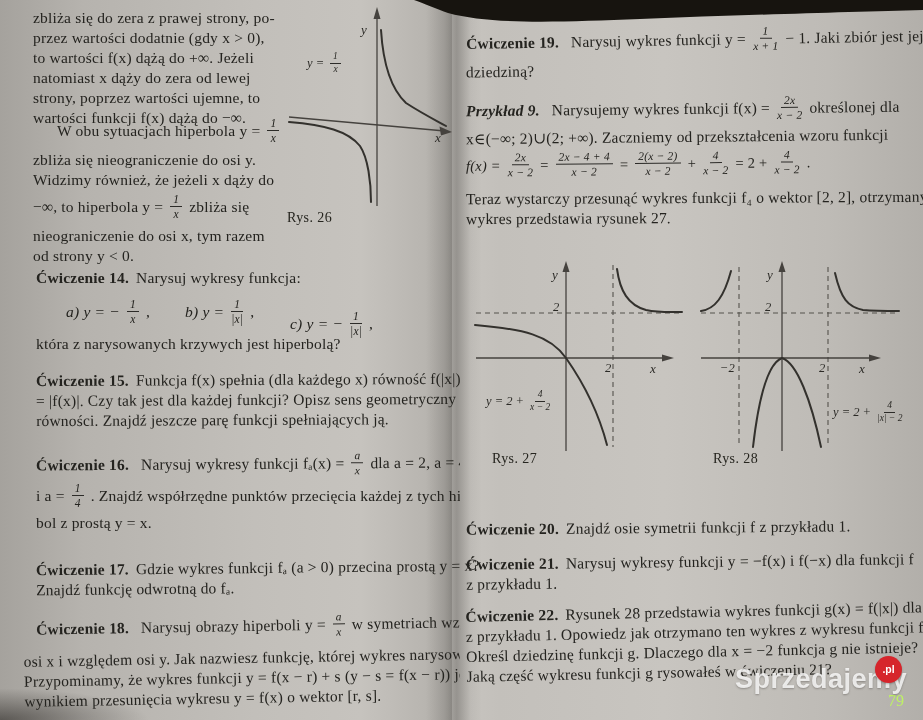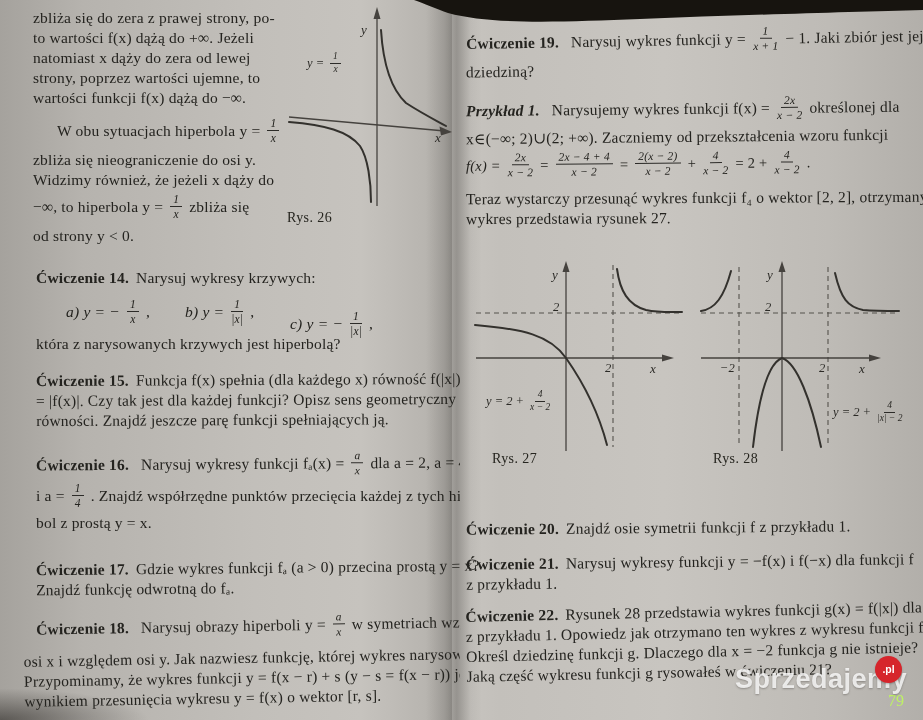--- a/index.html
+++ b/index.html
@@ -54,20 +54,21 @@
   <div class="page page-left"></div>
   <div class="page page-right"></div>
   <div class="gutter"></div>
   <svg class="topband" width="923" height="32">
     <path d="M 414 0 L 923 0 L 923 10 C 850 12 740 15 640 19 C 560 22 492 25 448 13 C 437 9 423 3 414 0 Z" fill="#17140f"></path>
   </svg>
   <div class="corner"></div>
 
   <div class="t" style="left:33px;top:8px;">
     <div>zbliża się do zera z prawej strony, po-</div>
+    <div>przez wartości dodatnie (gdy x &gt; 0),</div>
     <div>to wartości f(x) dążą do +∞. Jeżeli</div>
     <div>natomiast x dąży do zera od lewej</div>
     <div>strony, poprzez wartości ujemne, to</div>
     <div>wartości funkcji f(x) dążą do −∞.</div>
   </div>
 
   <div class="t row" style="left:33px;top:117px;margin-left:24px;">
     <span>W obu sytuacjach hiperbola  y =</span>
     <span class="frac">
         <span class="num">1</span>
@@ -80,20 +81,21 @@
   </div>
   <div class="t row" style="left:33px;top:193px;">
     <span>−∞, to hiperbola  y =</span>
     <span class="frac">
         <span class="num">1</span>
         <span class="den">x</span>
       </span>
     <span>zbliża się</span>
   </div>
   <div class="t" style="left:33px;top:226px;">
+    <div>nieograniczenie do osi x, tym razem</div>
     <div>od strony y &lt; 0.</div>
   </div>
 
   <div class="fig" style="left:285px;top:0;width:175px;height:235px;">
     <svg width="175" height="235">
       <line class="ax" x1="92" y1="16" x2="92" y2="206"></line>
       <polygon class="ah" points="92,7 88.5,19 95.5,19"></polygon>
       <line class="ax" x1="4" y1="117" x2="160" y2="131"></line>
       <polygon class="ah" points="167,132 154.5,126.5 156,135.5"></polygon>
       <path class="cv" d="M 96 30 C 98 62, 105 88, 121 103 C 138 114, 152 121, 161 126"></path>
@@ -105,21 +107,21 @@
       <span>y =</span>
       <span class="frac small">
           <span class="num">1</span>
           <span class="den">x</span>
         </span>
     </div>
     <div class="figcap" style="left:2px;top:210px;">Rys. 26</div>
   </div>
 
   <div class="t" style="left:36px;top:268px;">
-    <span class="b mr">Ćwiczenie 14.</span><span>Narysuj wykresy krzywych:</span>
+    <span class="b mr">Ćwiczenie 14.</span><span>Narysuj wykresy funkcja:</span>
   </div>
   <div class="t row" style="left:66px;top:298px;">
     <span class="it">a)  y = −</span>
     <span class="frac">
         <span class="num">1</span>
         <span class="den">x</span>
       </span>
     <span>,</span>
   </div>
   <div class="t row" style="left:185px;top:298px;">
@@ -190,21 +192,21 @@
     <span>Narysuj wykres funkcji  y =</span>
     <span class="frac">
         <span class="num">1</span>
         <span class="den">x + 1</span>
       </span>
     <span>− 1. Jaki zbiór jest jej</span>
   </div>
   <div class="t" style="left:466px;top:62px;transform:rotate(-1deg);">dziedziną?</div>
 
   <div class="t row" style="left:466px;top:95px;transform:rotate(-0.6deg);">
-    <span class="b it mr">Przykład 1.</span>
+    <span class="b it mr">Przykład 9.</span>
     <span>Narysujemy  wykres  funkcji  f(x) =</span>
     <span class="frac">
         <span class="num">2x</span>
         <span class="den">x − 2</span>
       </span>
     <span>określonej  dla</span>
   </div>
   <div class="t" style="left:466px;top:127px;transform:rotate(-0.6deg);">x∈(−∞; 2)∪(2; +∞). Zaczniemy od przekształcenia wzoru funkcji</div>
 
   <div class="t row" style="left:466px;top:150px;font-size:14.5px;transform:rotate(-0.6deg);">

